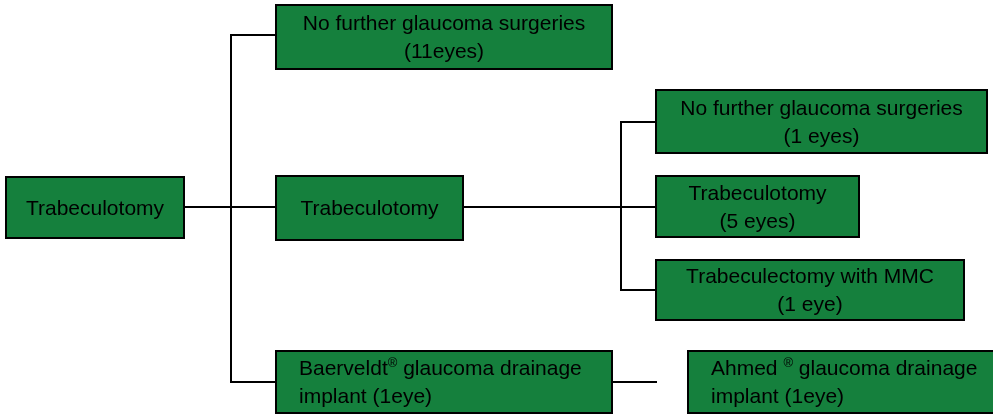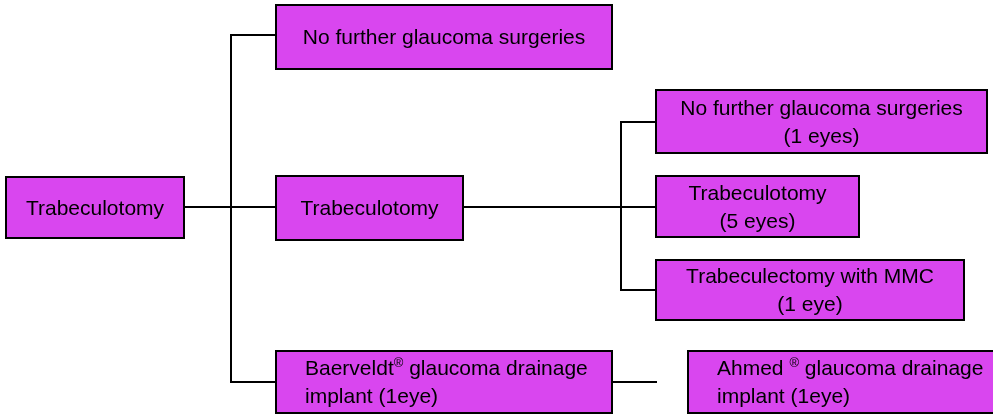--- a/index.html
+++ b/index.html
@@ -14,28 +14,28 @@
     height: 416px;
     background: #ffffff;
     font-family: "Liberation Sans", sans-serif;
     color: #000000;
     overflow: hidden;
   }
   .node {
     position: absolute;
     box-sizing: border-box;
     border: 2px solid #000000;
-    background: #d946ef;
+    background: #15803d;
     display: flex;
     flex-direction: column;
     justify-content: center;
     z-index: 2;
   }
   .node.center { align-items: center; text-align: center; }
-  .node.left   { align-items: flex-start; text-align: left; padding-left: 28px; }
+  .node.left   { align-items: flex-start; text-align: left; padding-left: 22px; }
   .node-line {
     font-size: 21px;
     line-height: 28px;
     white-space: nowrap;
   }
   .node.left .node-line { white-space: nowrap; }
   sup.reg {
     font-size: 13px;
     vertical-align: super;
     line-height: 0;
@@ -66,20 +66,21 @@
   <div class="edge h" style="left:620px; top:289px; width:37px;"></div>
 
   <div class="edge h" style="left:613px; top:381px; width:44px;"></div>
 
   <div class="node center" style="left:5px; top:176px; width:180px; height:63px;">
     <div class="node-line">Trabeculotomy</div>
   </div>
 
   <div class="node center" style="left:275px; top:4px; width:338px; height:66px;">
     <div class="node-line">No further glaucoma surgeries</div>
+    <div class="node-line">(11eyes)</div>
   </div>
 
   <div class="node center" style="left:275px; top:175px; width:189px; height:66px;">
     <div class="node-line">Trabeculotomy</div>
   </div>
 
   <div class="node left" style="left:275px; top:350px; width:338px; height:64px;">
     <div class="node-line">
       <span>Baerveldt</span><sup class="reg">®</sup><span> glaucoma drainage</span>
     </div>

